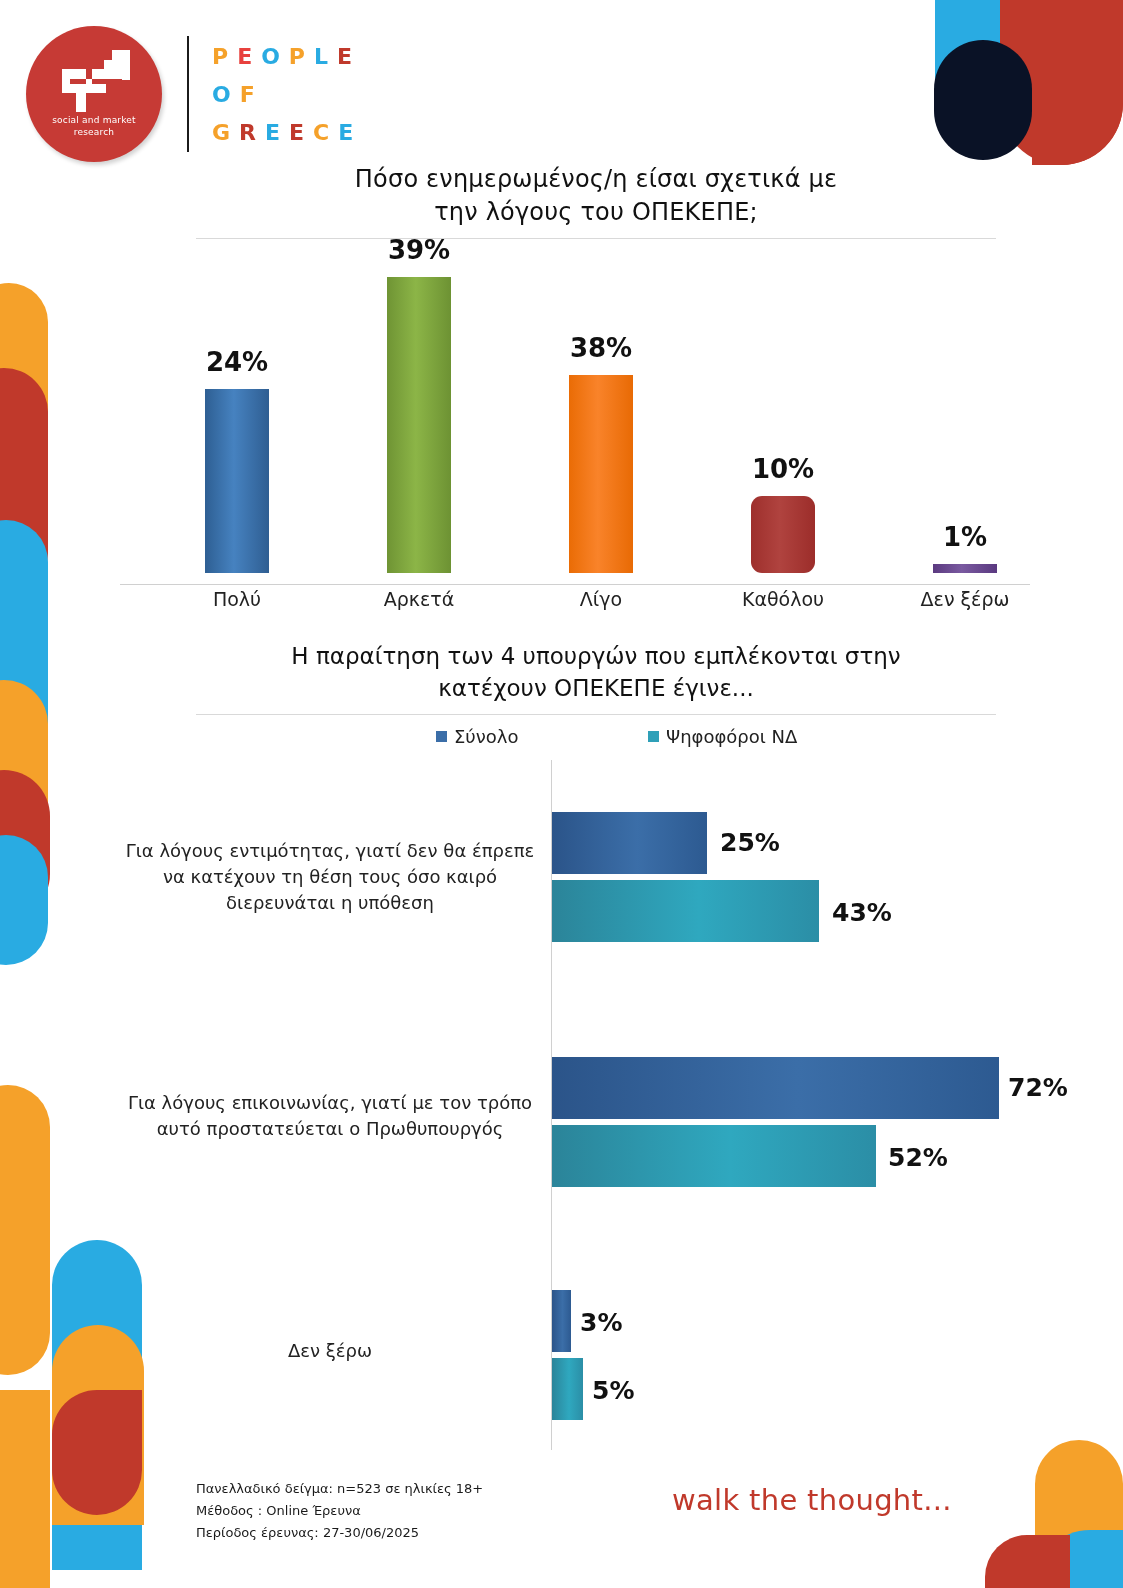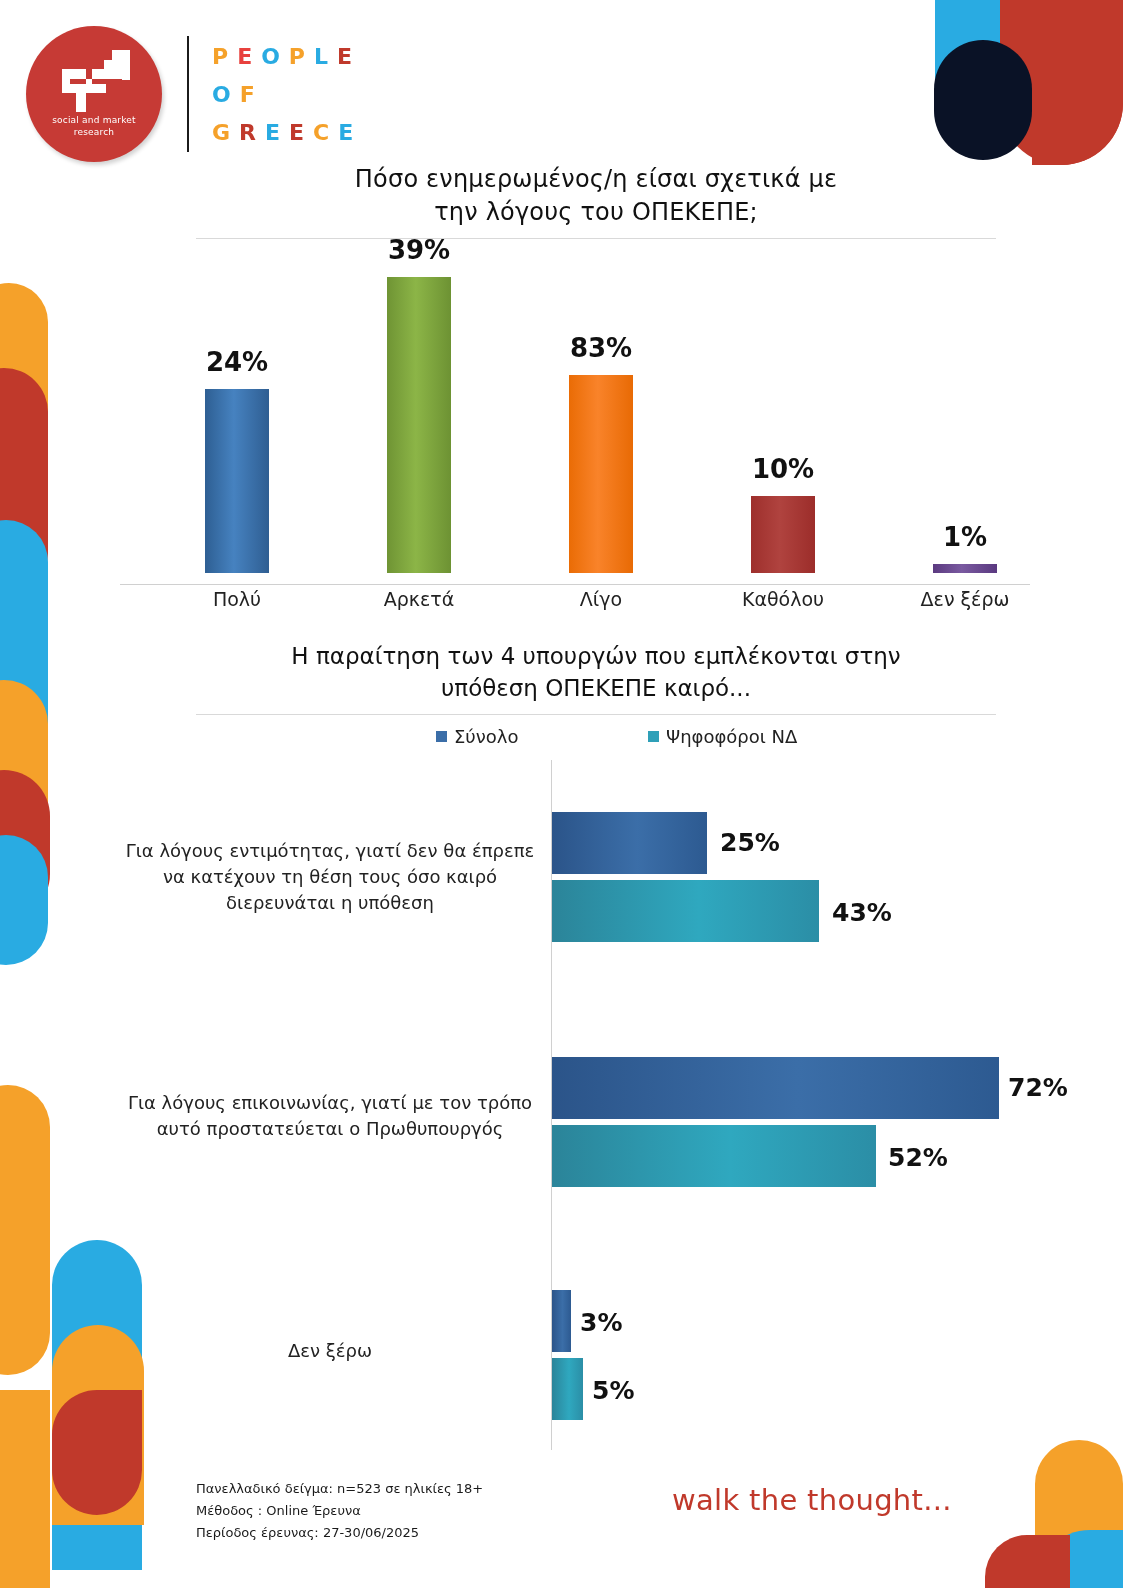--- a/index.html
+++ b/index.html
@@ -71,21 +71,21 @@
   .c1-val{
     position:absolute;left:0;right:0;top:-42px;text-align:center;
     font-size:26px;font-weight:bold;color:#111;
   }
   .c1-labels{position:absolute;left:120px;top:588px;width:910px;height:34px;}
   .c1-lab{position:absolute;top:0;width:182px;text-align:center;font-size:19px;color:#222;}
 
   .bar-blue  {background:linear-gradient(to right,#2e5f93 0%,#4682c0 45%,#2f5e92 100%);}
   .bar-green {background:linear-gradient(to right,#6f9434 0%,#8cb547 45%,#6d9233 100%);}
   .bar-orange{background:linear-gradient(to right,#ea6c05 0%,#f9832a 45%,#e86a04 100%);}
-  .bar-red   {background:linear-gradient(to right,#9e2f2c 0%,#b0433f 45%,#9c2d2a 100%);}
+  .bar-red   {background:linear-gradient(to right,#9e2f2c 0%,#b0433f 45%,#9c2d2a 100%);border-radius:11px;}
   .bar-purple{background:linear-gradient(to right,#5b3a80 0%,#7a5aa0 45%,#5a3980 100%);}
 
   
   .c2-title{
     position:absolute;left:196px;top:640px;width:800px;text-align:center;
     font-size:23px;line-height:32px;color:#111;
   }
   .c2-rule{position:absolute;left:196px;top:714px;width:800px;height:1px;background:#d9d9d9;}
   .legend{position:absolute;left:196px;top:726px;width:800px;height:26px;}
   .leg-item{position:absolute;top:0;display:flex;align-items:center;gap:7px;font-size:18px;color:#222;}
@@ -172,21 +172,21 @@
         <span class="c1-val">24%</span>
       </div>
     </div>
     <div class="c1-col" style="left:208px;">
       <div class="c1-bar bar-green" style="height:296px;">
         <span class="c1-val">39%</span>
       </div>
     </div>
     <div class="c1-col" style="left:390px;">
       <div class="c1-bar bar-orange" style="height:198px;">
-        <span class="c1-val">83%</span>
+        <span class="c1-val">38%</span>
       </div>
     </div>
     <div class="c1-col" style="left:572px;">
       <div class="c1-bar bar-red" style="height:77px;">
         <span class="c1-val">10%</span>
       </div>
     </div>
     <div class="c1-col" style="left:754px;">
       <div class="c1-bar bar-purple" style="height:9px;">
         <span class="c1-val">1%</span>
@@ -197,21 +197,21 @@
   <div class="c1-labels">
     <div class="c1-lab" style="left:26px;">Πολύ</div>
     <div class="c1-lab" style="left:208px;">Αρκετά</div>
     <div class="c1-lab" style="left:390px;">Λίγο</div>
     <div class="c1-lab" style="left:572px;">Καθόλου</div>
     <div class="c1-lab" style="left:754px;">Δεν ξέρω</div>
   </div>
 
   <div class="c2-title">
     <div>Η παραίτηση των 4 υπουργών που εμπλέκονται στην</div>
-    <div>υπόθεση ΟΠΕΚΕΠΕ καιρό...</div>
+    <div>κατέχουν ΟΠΕΚΕΠΕ έγινε...</div>
   </div>
   <div class="c2-rule"></div>
 
   <div class="legend">
     <div class="leg-item" style="left:240px;">
       <span class="leg-sw" style="background:#3b6ea8;"></span>
       <span>Σύνολο</span>
     </div>
     <div class="leg-item" style="left:452px;">
       <span class="leg-sw" style="background:#2fa0b8;"></span>

